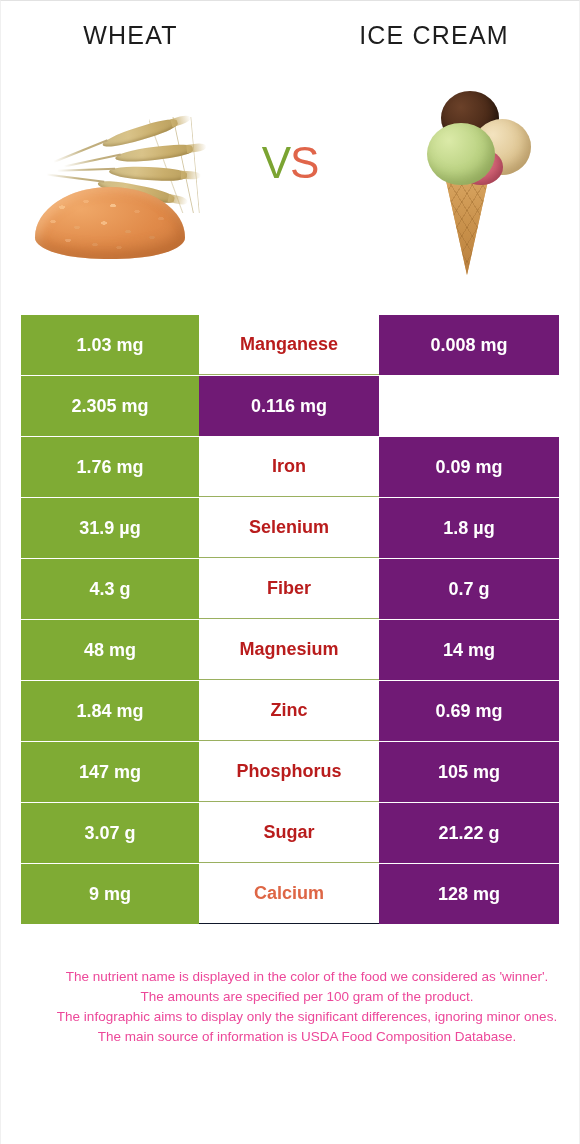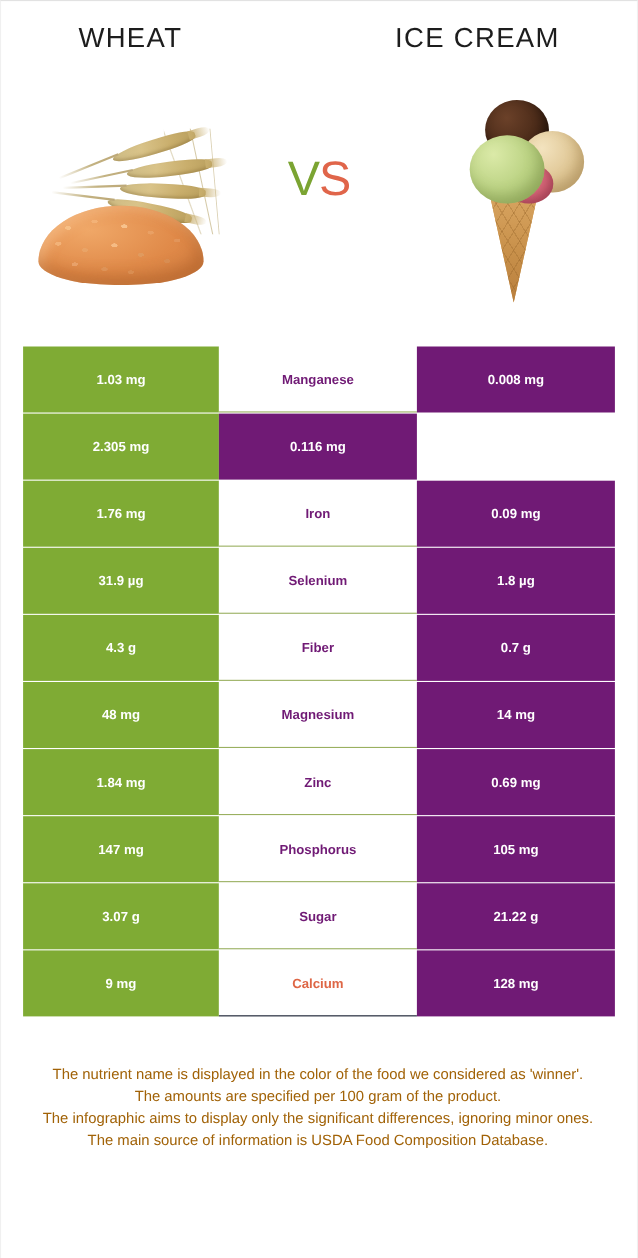--- a/index.html
+++ b/index.html
@@ -28,20 +28,21 @@
   .food-title {
     position: absolute;
     top: 20px;
     font-family: "Liberation Sans", sans-serif;
     font-weight: 300;
     font-size: 25px;
     letter-spacing: 1.2px;
     color: #1d1d1d;
     text-align: center;
     white-space: nowrap;
+    padding-left: 12px;
   }
   .title-left  { left: 0;   width: 235px; }
   .title-right { right: 0;  width: 290px; }
 
   .vs-mark {
     position: absolute;
     left: 0; right: 0;
     top: 140px;
     text-align: center;
     font-size: 44px;
@@ -197,55 +198,55 @@
   }
   .row {
     display: flex;
     height: 60px;
     margin-bottom: 1px;
   }
   .cell {
     display: flex;
     align-items: center;
     justify-content: center;
-    font-size: 12px;
+    font-size: 18px;
     font-weight: 600;
     box-sizing: border-box;
   }
   .cell-left {
     width: 178px;
     background: #7FAB34;
     color: #ffffff;
   }
   .cell-mid {
     width: 180px;
     background: #ffffff;
-    color: #701a75;
+    color: #b91c1c;
     border-bottom: 1px solid #9ab060;
   }
   .cell-mid.winner-right {
     color: #DE6645;
     border-bottom: 1px solid #0f172a;
   }
   .cell-right {
     width: 180px;
     background: #701a75;
     color: #ffffff;
   }
 
   
   .footer {
     position: absolute;
-    left: 24px;
+    left: 42px;
     top: 966px;
     width: 528px;
     text-align: center;
     font-size: 13.5px;
     line-height: 20px;
-    color: #a16207;
+    color: #ec4899;
   }
 </style>
 </head>
 <body>
 
 <div class="header">
 
   <div class="food-title title-left">WHEAT</div>
 
   <div class="food-title title-right">ICE CREAM</div>

